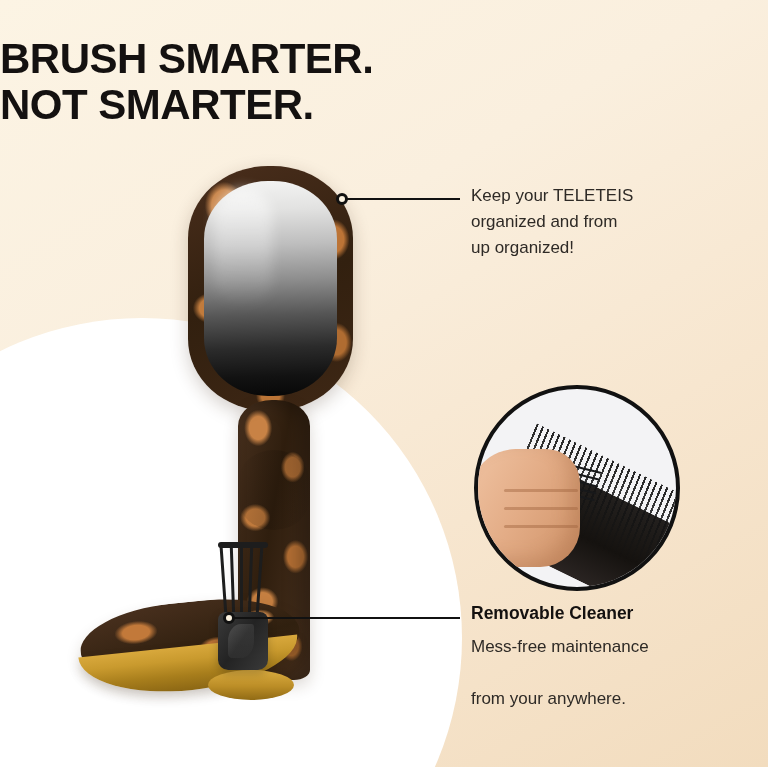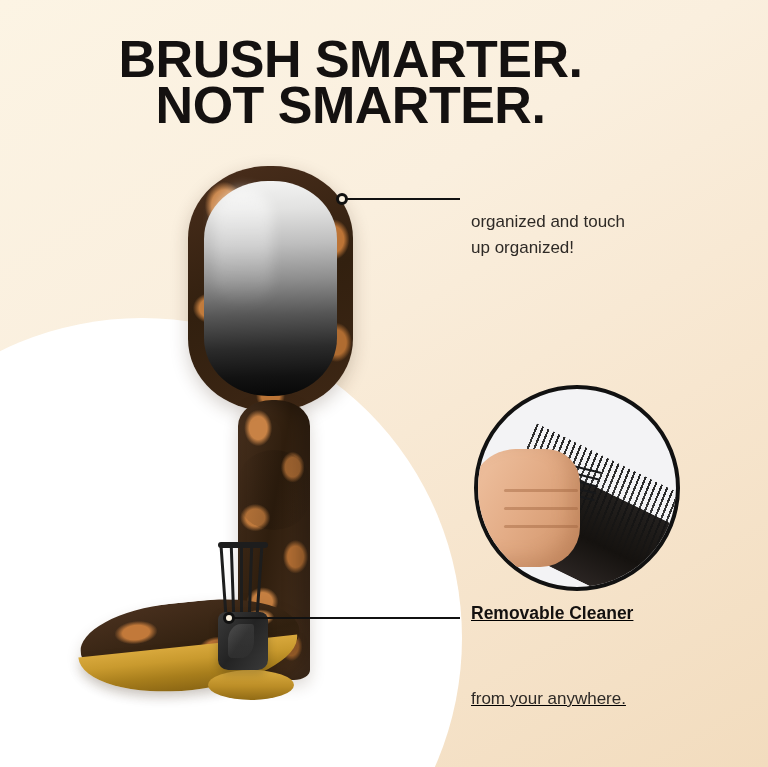--- a/index.html
+++ b/index.html
@@ -27,24 +27,23 @@
     border-radius: 50%;
     background: #FFFFFF;
   }
 
   
   .headline {
     position: absolute;
     left: 0;
     top: 36px;
     width: 701px;
-    text-align: center;
     color: #141110;
     font-weight: 700;
-    font-size: 52px;
+    font-size: 42px;
     line-height: 46px;
     letter-spacing: -0.5px;
   }
   .headline .hl-line { display: block; }
 
   
   .product {
     position: absolute;
     left: 60px;
     top: 150px;
@@ -231,21 +230,21 @@
     box-sizing: border-box;
   }
   #leader-line-1 { left: 347px; top: 198px; width: 113px; }
   #leader-dot-1  { left: 336px; top: 193px; }
   #leader-line-2 { left: 234px; top: 617px; width: 226px; }
   #leader-dot-2  { left: 223px; top: 612px; }
 
   
   .callout { position: absolute; width: 282px; }
   #callout-mirror  { left: 471px; top: 183px; }
-  #callout-cleaner { left: 471px; top: 602px; text-decoration: underline; }
+  #callout-cleaner { left: 471px; top: 602px; }
 
   .callout-title {
     color: #141110;
     font-weight: 700;
     font-size: 17.5px;
     line-height: 23px;
     margin: 0 0 9px 0;
   }
   .callout-body {
     color: #2E2A26;
@@ -389,22 +388,22 @@
     <div class="cleaner-body"></div>
   </div>
 
   <div class="leader" id="leader-line-1"></div>
   <div class="leader-dot" id="leader-dot-1"></div>
   <div class="leader" id="leader-line-2"></div>
   <div class="leader-dot" id="leader-dot-2"></div>
 
   <div class="callout" id="callout-mirror">
     <p class="callout-body">
-      <br>
-      <span>organized and touch</span><br>
+      <span>Keep your TELETEIS</span><br>
+      <span>organized and from</span><br>
       <span>up organized!</span>
     </p>
   </div>
 
   <div class="inset-circle">
     <div class="inset-scene">
       <div class="inset-brush"></div>
       <div class="inset-bristles"></div>
       <div class="inset-tool">
         <i></i>
@@ -417,19 +416,19 @@
         <div class="inset-hand-crease"></div>
       </div>
     </div>
   </div>
 
   <div class="callout" id="callout-cleaner">
     <p class="callout-title">
       <span>Removable Cleaner</span>
     </p>
     <p class="callout-body">
-      <br>
+      <span>Mess-free maintenance</span><br>
       <br>
       <span>from your anywhere.</span>
     </p>
   </div>
 
 </div>
 
 </body></html>

